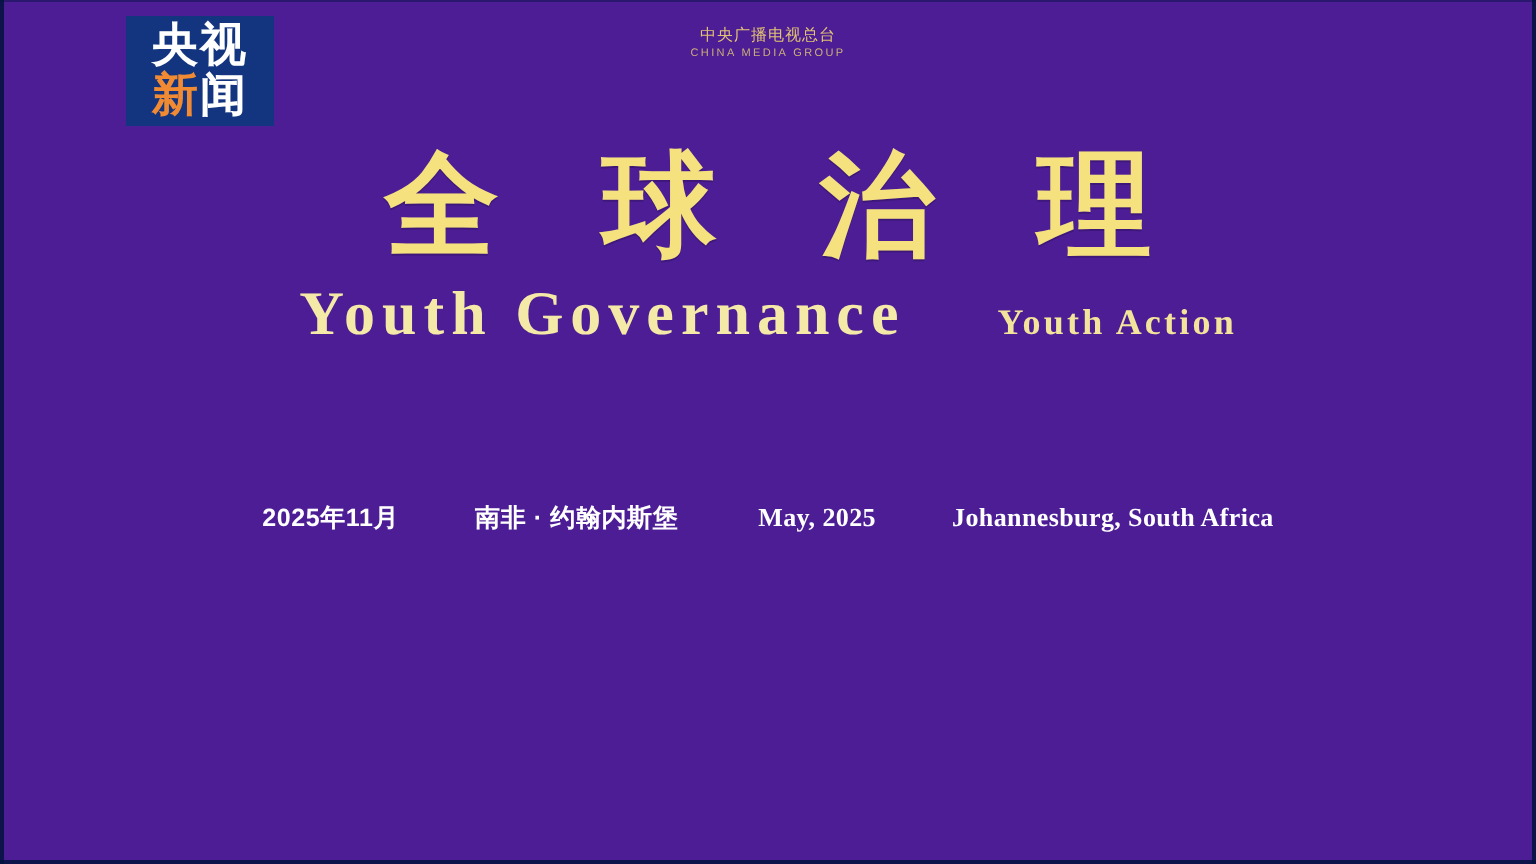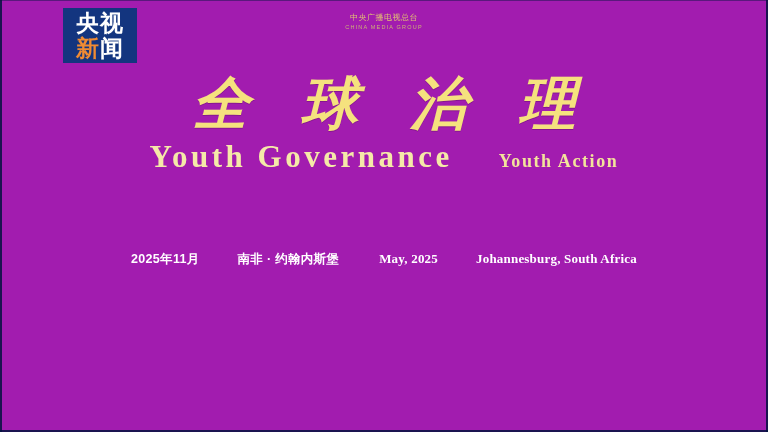--- a/index.html
+++ b/index.html
@@ -102,21 +102,20 @@
   .title-row {
     display:flex;
     align-items:flex-end;
     justify-content:center;
   }
 
   
   #title-cn-main {
     font-family:"DejaVu Serif", serif;
     font-weight:700;
-    font-style:italic;
     font-size:57px;
     line-height:62px;
     letter-spacing:16px;
     color:#f5e27e;
     text-shadow:0 1px 0 rgba(0,0,0,.18);
     padding-left:16px;
   }
   
   #title-cn-sub {
     font-family:"DejaVu Serif", serif;
@@ -179,21 +178,21 @@
     line-height:16px;
     letter-spacing:.2px;
   }
   #meta-row .gap-a { width:38px; }
   #meta-row .gap-b { width:40px; }
   #meta-row .gap-c { width:38px; }
 </style>
 </head>
 <body>
 
-<div id="stage" style="background: #a21caf;">
+<div id="stage" style="background: #4c1d95;">
 
   <div class="edge edge-top"></div>
   <div class="edge edge-left"></div>
   <div class="edge edge-right"></div>
   <div class="edge edge-bottom"></div>
 
   <div id="cctv-logo" style="background: rgb(19, 53, 127);">
     <div class="row row-top">央视</div>
     <div class="row row-bot"><span class="glyph-orange" style="color: rgb(240, 139, 51);">新</span><span class="glyph-white" style="color: rgb(255, 255, 255);">闻</span></div>
   </div>

